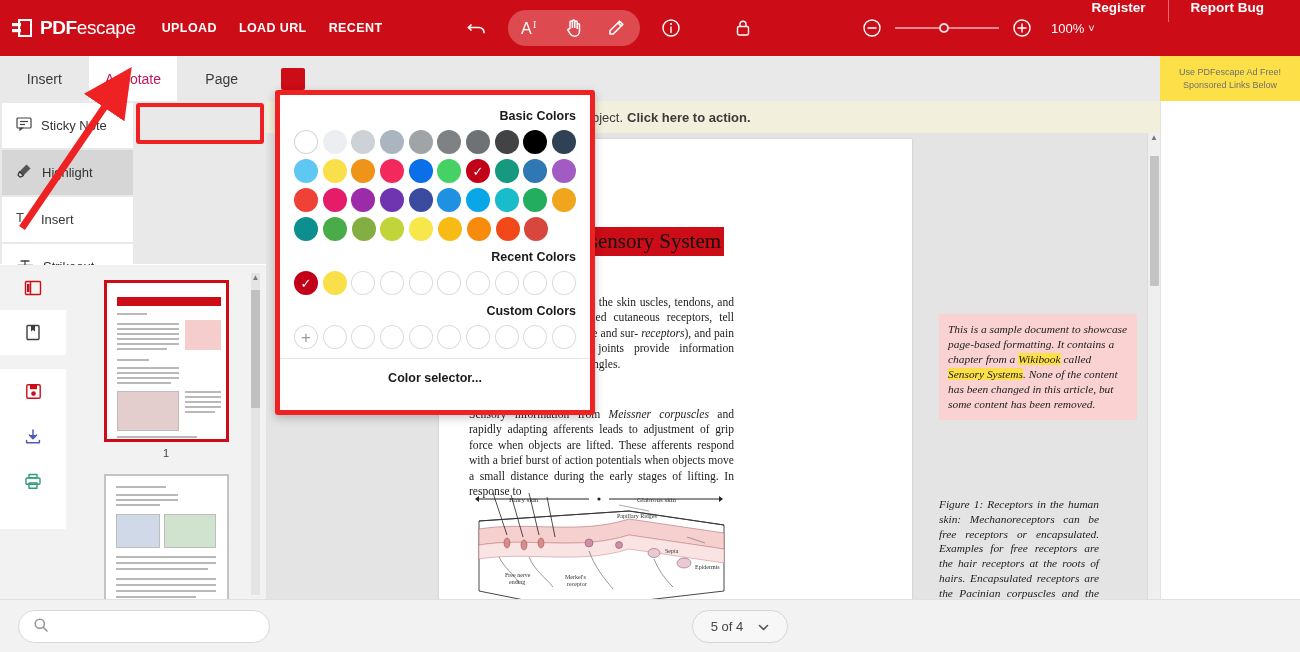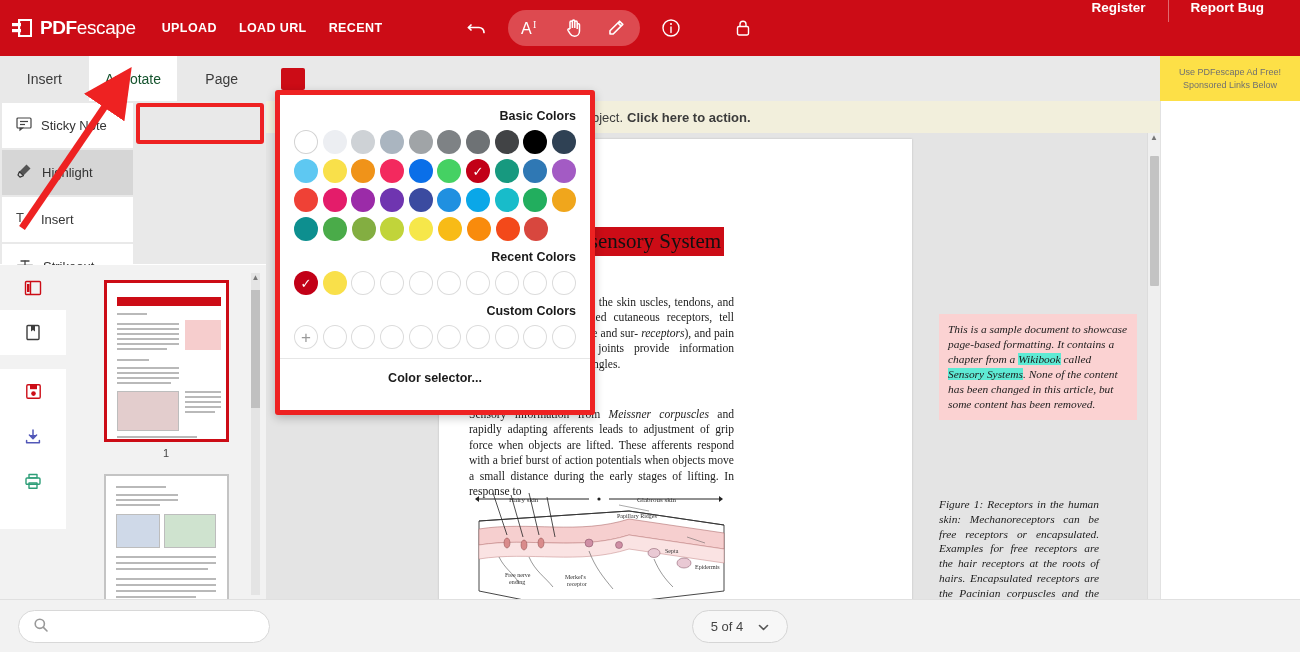--- a/index.html
+++ b/index.html
@@ -66,21 +66,21 @@
 
   
   .tabstrip {
     position: absolute; left: 0; top: 56px; width: 266px; height: 45px;
     background: #e9e9e9; display: flex; align-items: stretch;
   }
   .tab {
     flex: 1; display: flex; align-items: center; justify-content: center;
     font-size: 14px; color: #3b3b3b; cursor: pointer;
   }
-  .tab.active { background: #ffffff; color: #14532d; }
+  .tab.active { background: #ffffff; color: #be185d; }
   .tabstrip-filler {
     position: absolute; left: 266px; top: 56px; width: 1034px; height: 45px;
     background: #e9e9e9;
   }
   .swatch-btn {
     position: absolute; left: 281px; top: 68px; width: 24px; height: 22px;
     background: #cc0c16; border-radius: 2px; cursor: pointer;
   }
   .adnote {
     position: absolute; right: 0; top: 56px; width: 140px; height: 45px;
@@ -172,21 +172,21 @@
     font-family: "Liberation Serif", serif; font-size: 11.6px; line-height: 1.33;
     color: #1b1b1b; text-align: justify; margin-top: 7px; width: 265px;
   }
   .doc-p i { font-style: italic; }
   .callout {
     position: absolute; left: 500px; top: 175px; width: 198px;
     background: #fbd2d2; padding: 8px 9px;
     font-family: "Liberation Serif", serif; font-style: italic;
     font-size: 11.4px; line-height: 1.32; color: #1b1b1b;
   }
-  .callout .hl { background: #5eead4; }
+  .callout .hl { background: #fde047; }
   .figcap {
     position: absolute; left: 500px; top: 358px; width: 160px;
     font-family: "Liberation Serif", serif; font-style: italic;
     font-size: 11.4px; line-height: 1.3; color: #1b1b1b; text-align: justify;
   }
   .figure {
     position: absolute; left: 30px; top: 352px; width: 265px; height: 120px;
   }
   .docscroll {
     position: absolute; right: 0; top: 0; width: 13px; height: 466px;
@@ -310,20 +310,42 @@
         </svg>
       </div>
       <div class="icon-btn" style="margin-left:24px">
         <svg width="18" height="20" viewBox="0 0 18 20" fill="none" stroke="#fff" stroke-width="1.4">
           <rect x="3.5" y="8.5" width="11" height="8.5" rx="1.4"></rect>
           <path d="M6 8.5V6.2a3 3 0 0 1 6 0v2.3"></path>
         </svg>
       </div>
     </div>
 
+    <div class="zoomwrap">
+      <div class="icon-btn">
+        <svg width="20" height="20" viewBox="0 0 20 20" fill="none" stroke="#fff" stroke-width="1.4">
+          <circle cx="10" cy="10" r="8"></circle>
+            <line x1="6" y1="10" x2="14" y2="10" stroke-linecap="round"></line>
+        </svg>
+      </div>
+      <div class="zoom-track">
+        <div class="zoom-knob"></div>
+      </div>
+      <div class="icon-btn">
+        <svg width="20" height="20" viewBox="0 0 20 20" fill="none" stroke="#fff" stroke-width="1.4">
+          <circle cx="10" cy="10" r="8"></circle>
+            <line x1="6" y1="10" x2="14" y2="10" stroke-linecap="round"></line>
+          <line x1="10" y1="6" x2="10" y2="14" stroke-linecap="round"></line>
+        </svg>
+      </div>
+      <div class="zoom-level">
+        <span>100%</span>
+        <span style="font-size:11px">˅</span>
+      </div>
+    </div>
 
     <div class="right-links">
       <a>Register</a>
       <div class="vdiv"></div>
       <a>Report Bug</a>
     </div>
   </div>
 
   <div class="tabstrip-filler"></div>
   <div class="tabstrip">

